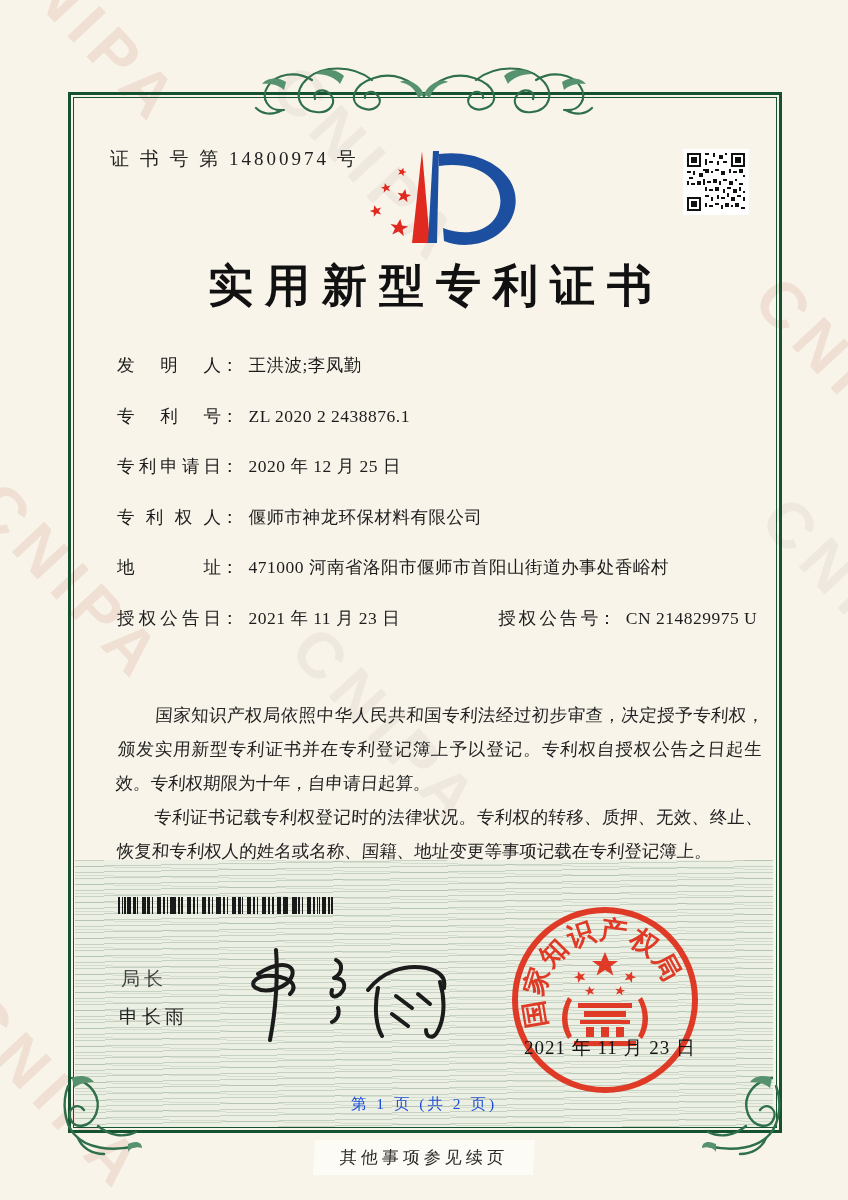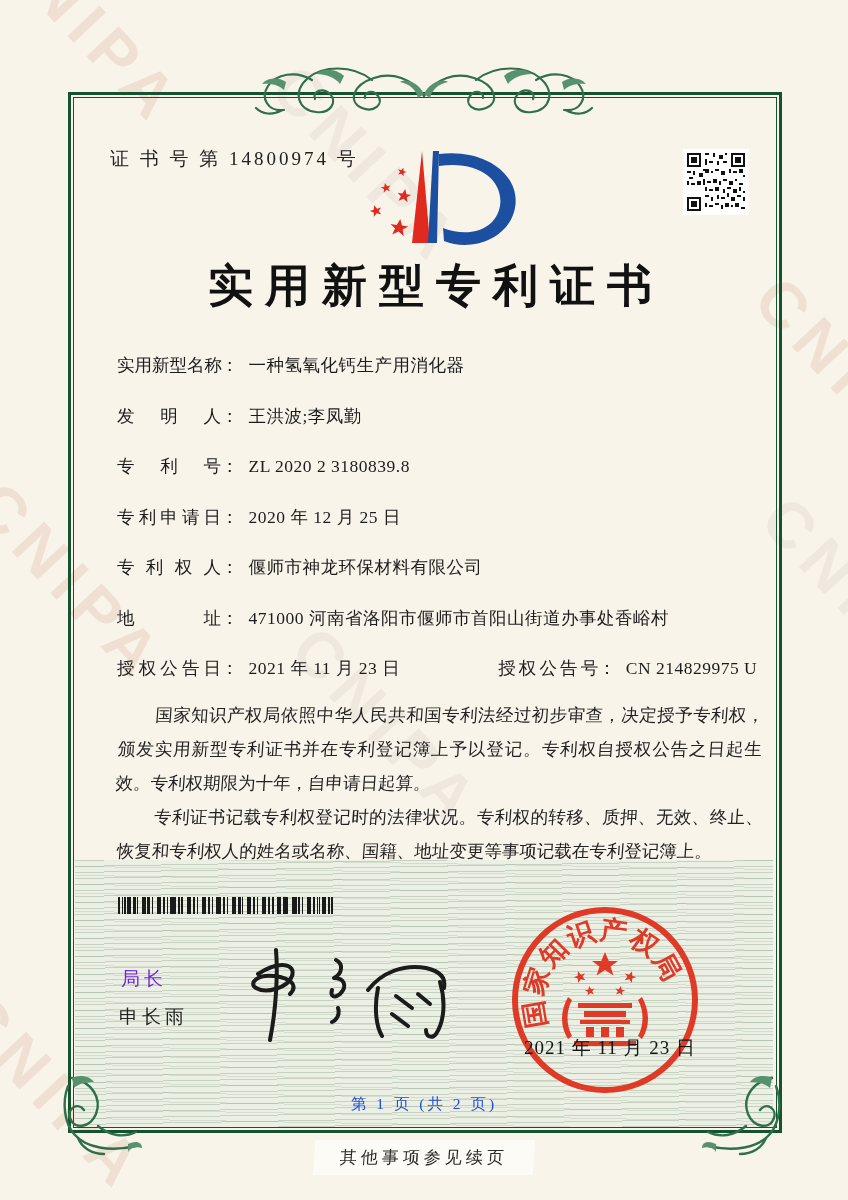--- a/index.html
+++ b/index.html
@@ -51,21 +51,21 @@
              line-height:34px;text-align:justify;color:#222;
              font-family:"Liberation Serif","DejaVu Serif",serif;}
   .body-text p{margin:0;text-indent:2em;transform:skewX(-4deg);}
 
   .barcode{position:absolute;left:118px;top:897px;width:219px;height:17px;
      background-image:
        repeating-linear-gradient(90deg,#1a1a1a 0 2px,transparent 2px 4px,#1a1a1a 4px 5px,transparent 5px 9px,#1a1a1a 9px 13px,transparent 13px 15px),
        repeating-linear-gradient(90deg,transparent 0 6px,#1a1a1a 6px 8px,transparent 8px 17px,#1a1a1a 17px 18px,transparent 18px 23px);}
 
   .sig-title{position:absolute;left:121px;top:966px;font-size:19px;letter-spacing:4px;
-             font-family:"Liberation Sans","DejaVu Sans",sans-serif;color:#6d28d9;}
+             font-family:"Liberation Sans","DejaVu Sans",sans-serif;color:#404040;}
   .sig-name{position:absolute;left:119px;top:1004px;font-size:19px;letter-spacing:4px;
             font-family:Liberation Mono, monospace;color:#222;}
   .sig-hand{position:absolute;left:240px;top:938px;}
 
   .seal{position:absolute;left:508px;top:903px;width:194px;height:194px;}
   .seal-date{position:absolute;left:520px;top:1035px;width:180px;text-align:center;
              font-size:19px;letter-spacing:1px;color:#151515;white-space:nowrap;}
 
   .page-num{position:absolute;left:0;top:1094px;width:100%;text-align:center;
             font-size:15.5px;letter-spacing:3px;color:#1d4ed8;}
@@ -233,27 +233,24 @@
         <use href="#st" transform="translate(66,56) scale(7) rotate(10)"></use>
         <use href="#st" transform="translate(38,71) scale(6) rotate(-18)"></use>
         <use href="#st" transform="translate(61,88) scale(9) rotate(8)"></use>
       </g>
     </svg>
 
     <div class="title">实用新型专利证书</div>
 
     <div class="fields">
       <div class="field-row">
-        <span class="flabel">实用新型名称</span><span class="fcolon">：</span><span class="fvalue">一种氢氧化钙生产用消化器</span>
-      </div>
-      <div class="field-row">
         <span class="flabel">发明人</span><span class="fcolon">：</span><span class="fvalue">王洪波;李凤勤</span>
       </div>
       <div class="field-row">
-        <span class="flabel">专利号</span><span class="fcolon">：</span><span class="fvalue">ZL 2020 2 3180839.8</span>
+        <span class="flabel">专利号</span><span class="fcolon">：</span><span class="fvalue">ZL 2020 2 2438876.1</span>
       </div>
       <div class="field-row">
         <span class="flabel">专利申请日</span><span class="fcolon">：</span><span class="fvalue">2020 年 12 月 25 日</span>
       </div>
       <div class="field-row">
         <span class="flabel">专利权人</span><span class="fcolon">：</span><span class="fvalue">偃师市神龙环保材料有限公司</span>
       </div>
       <div class="field-row">
         <span class="flabel">地址</span><span class="fcolon">：</span><span class="fvalue">471000 河南省洛阳市偃师市首阳山街道办事处香峪村</span>
       </div>

